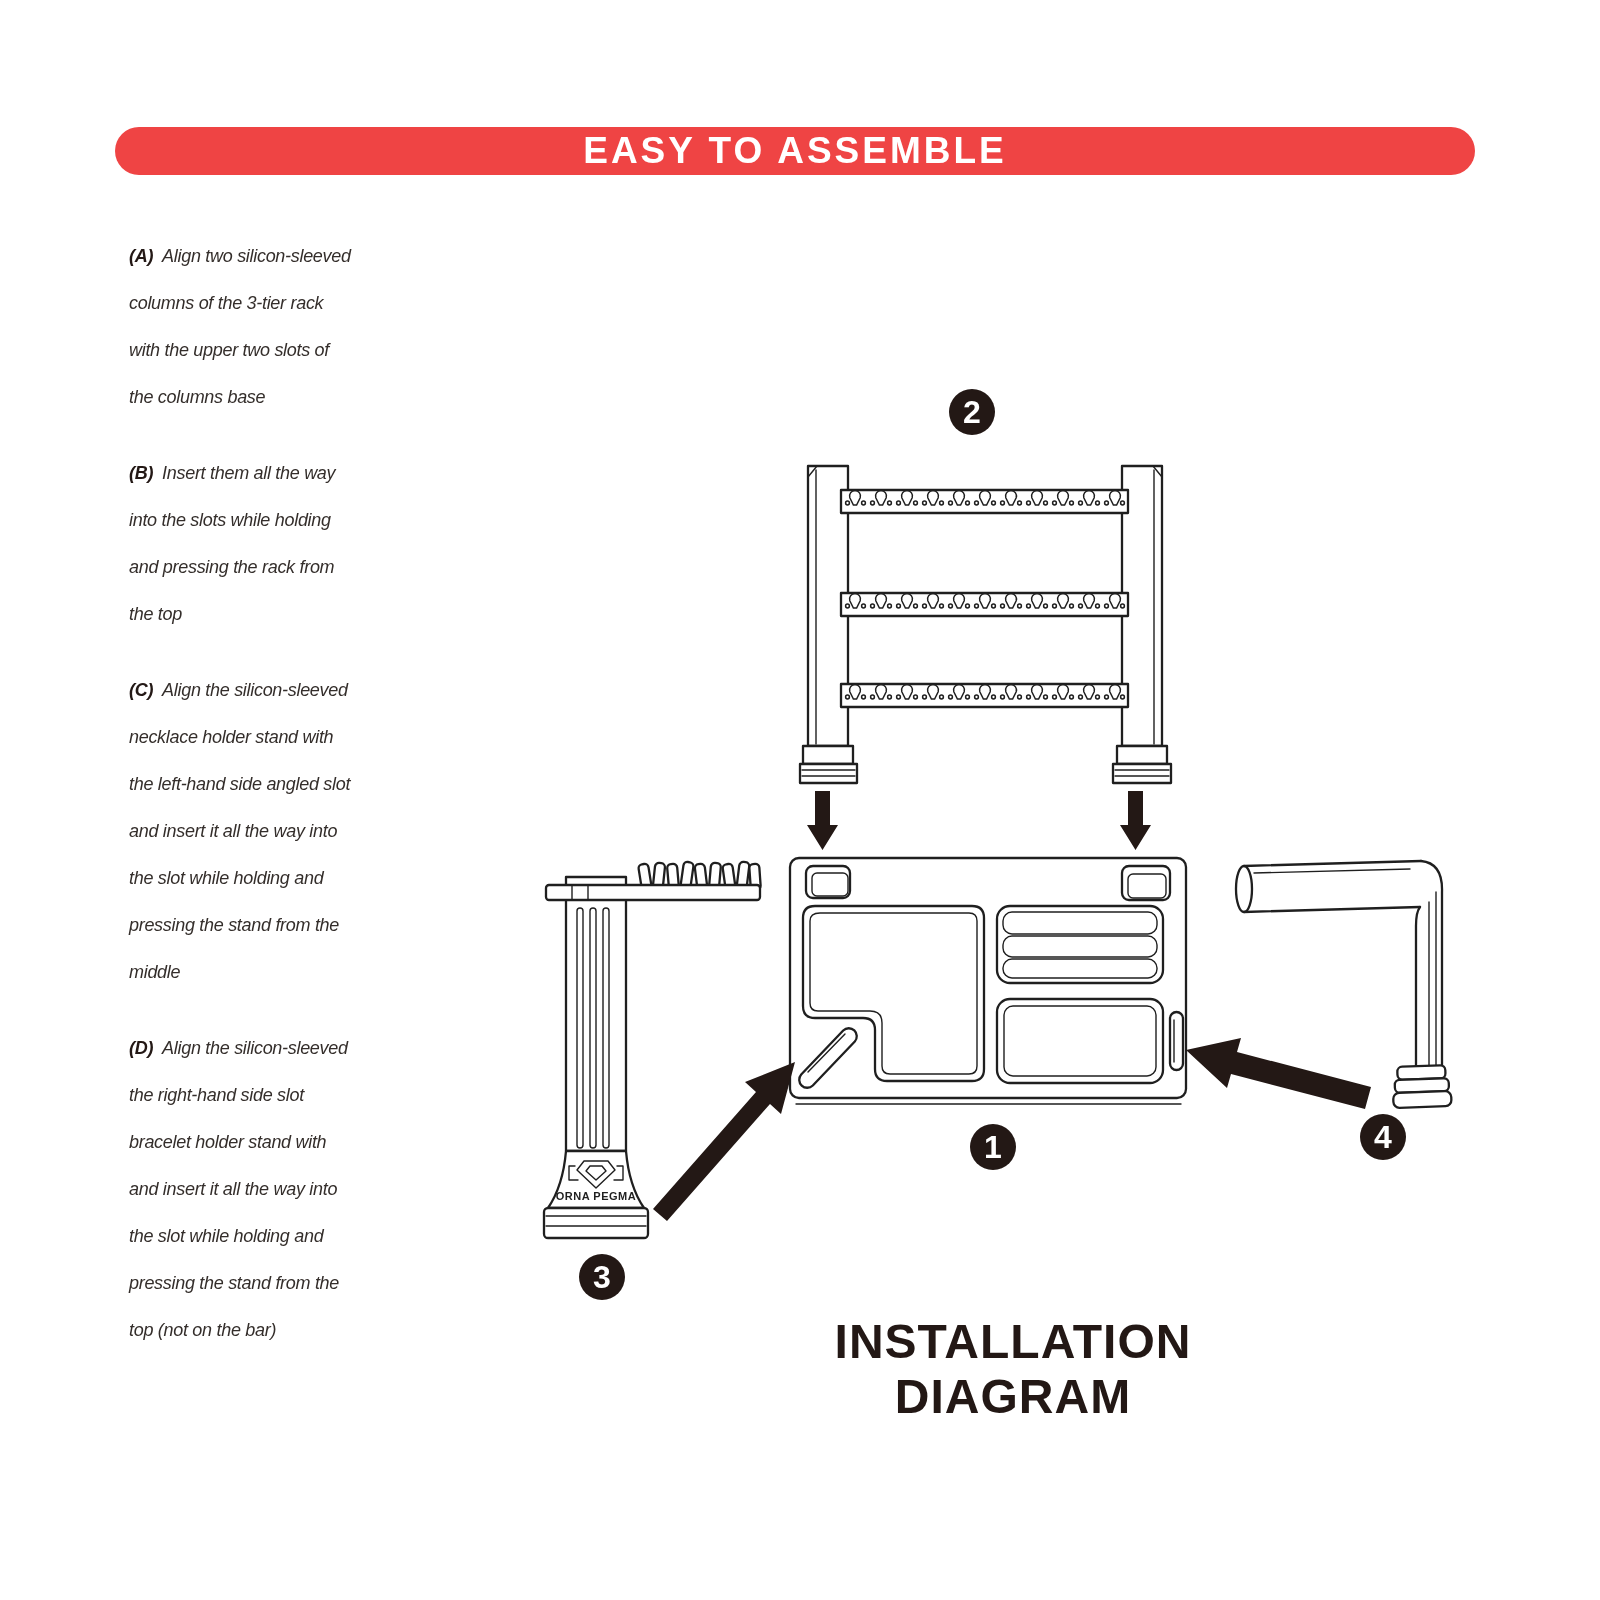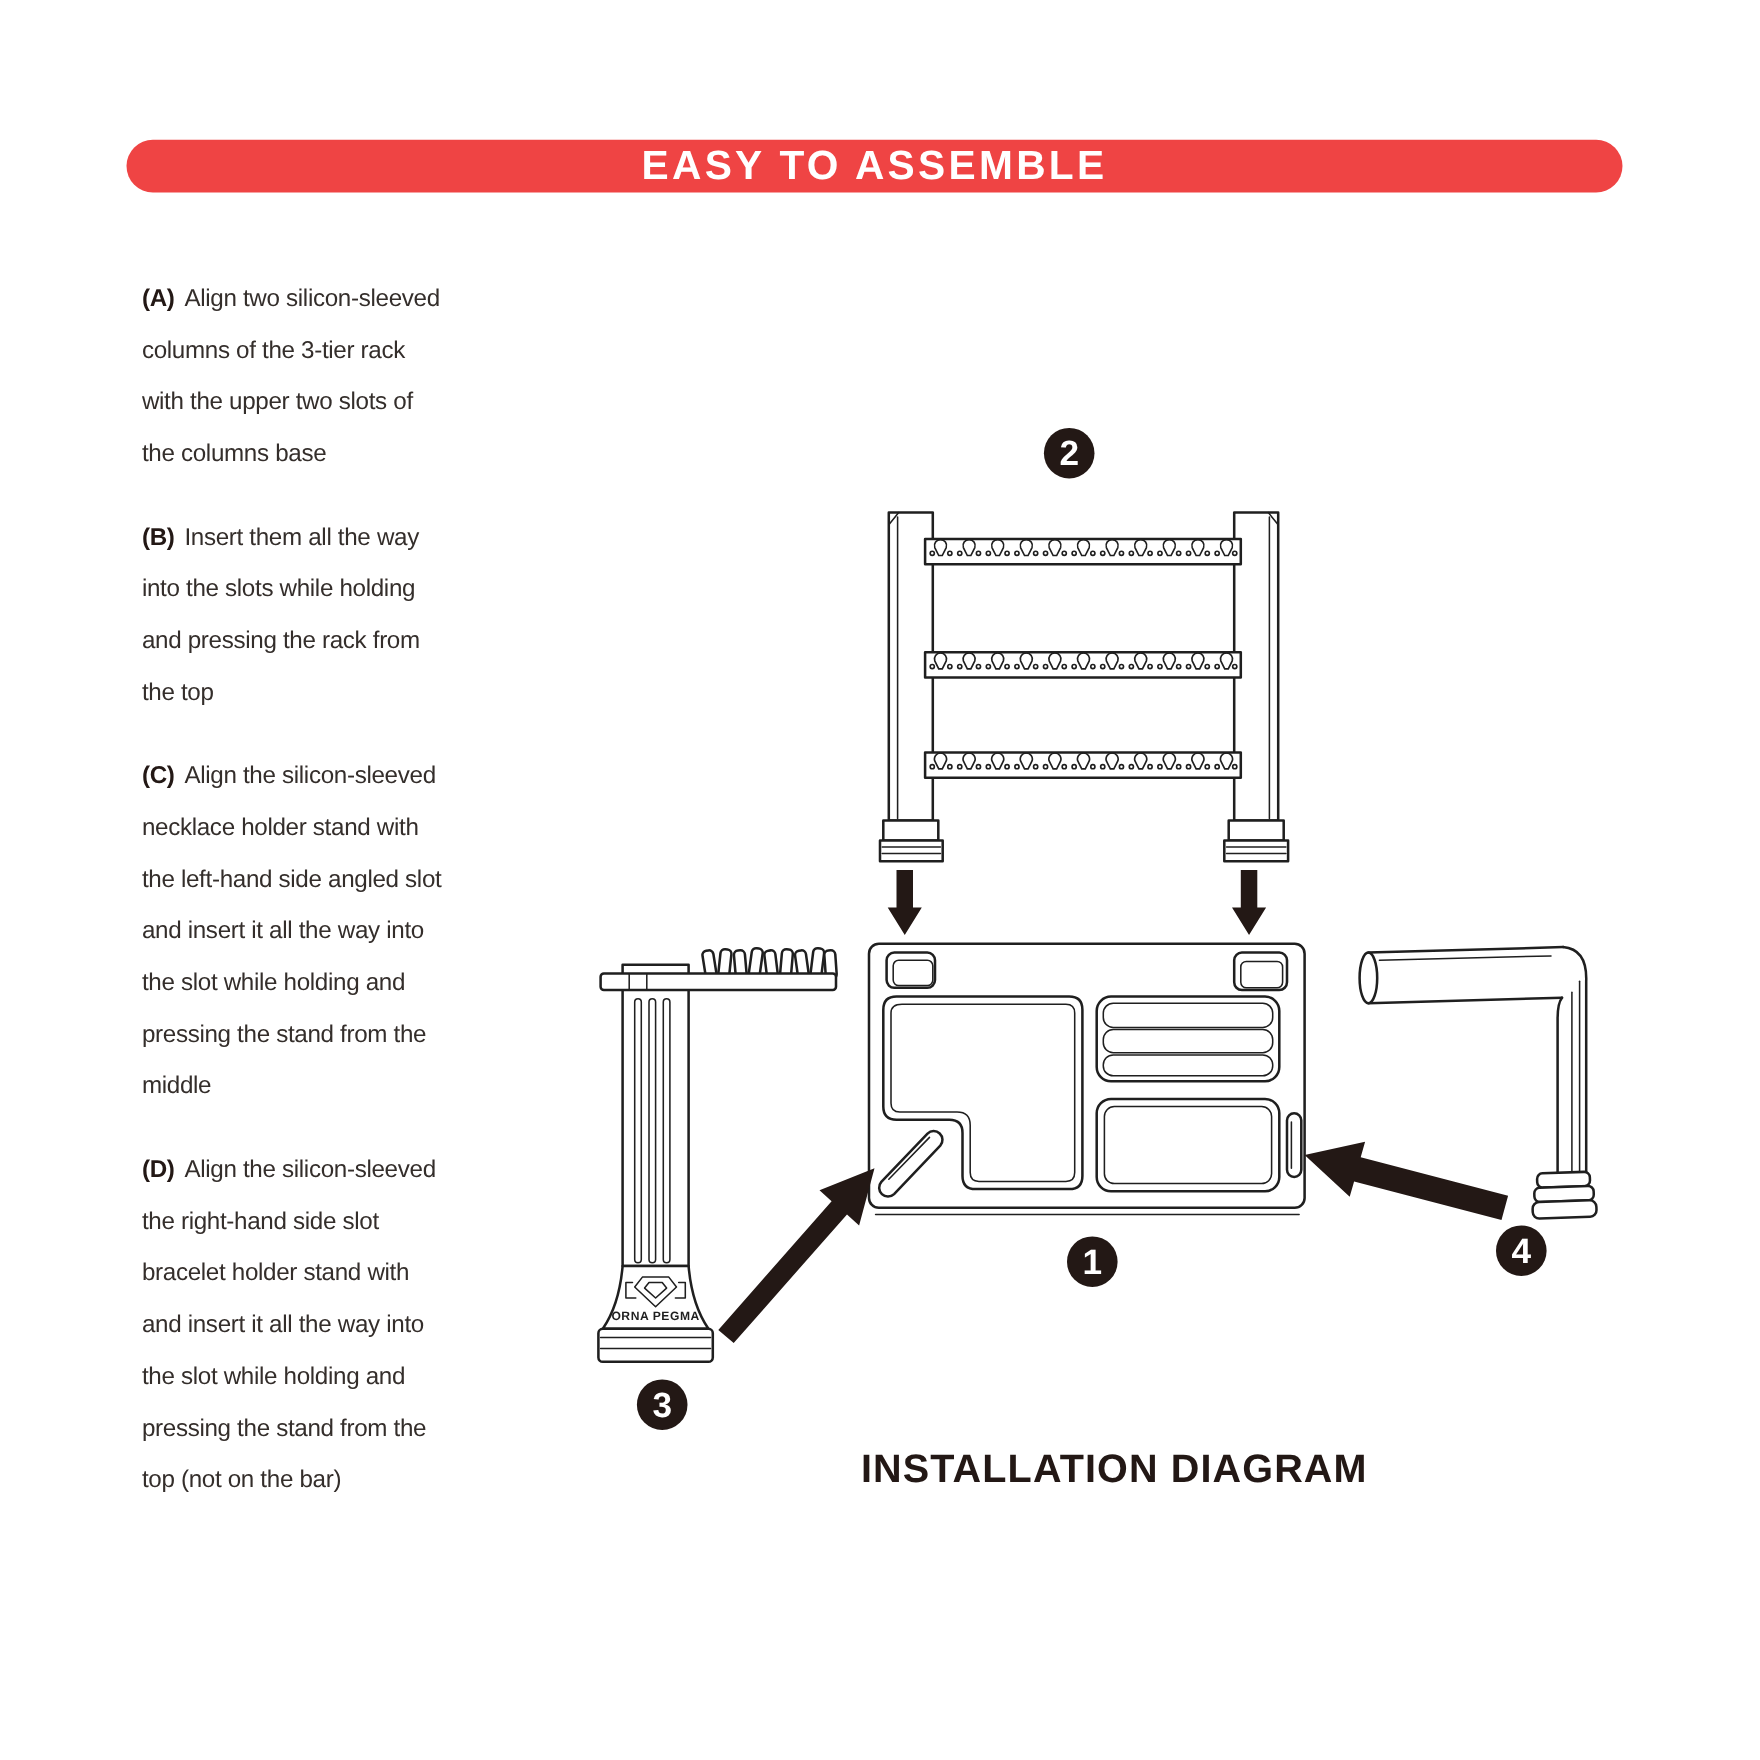--- a/index.html
+++ b/index.html
@@ -1,29 +1,29 @@
 <!DOCTYPE html>
 <html><head>
 <meta charset="utf-8">
 <style>
   html,body{margin:0;padding:0;background:#ffffff;}
   .page{position:relative;width:1600px;height:1600px;background:#ffffff;overflow:hidden;
         font-family:"Liberation Sans", sans-serif;}
   .banner{position:absolute;left:115px;top:127px;width:1360px;height:48px;background:#ef4444;
           border-radius:24px;display:flex;align-items:center;justify-content:center;}
   .banner-text{color:#ffffff;font-weight:bold;font-size:37px;letter-spacing:3px;}
-  .instructions{position:absolute;left:129px;top:247px;width:370px;color:#342e2b;
-                font-size:22px;letter-spacing:-0.3px;}
+  .instructions{position:absolute;left:129px;top:233px;width:370px;color:#342e2b;
+                font-size:18px;letter-spacing:-0.3px;font-style:italic;}
   .step{margin:0 0 29px 0;}
   .step-d{margin-top:18px;}
   .ln{display:block;height:47px;line-height:47px;white-space:nowrap;}
   .step-label{font-weight:700;color:#231815;margin-right:9px;}
   .diagram-svg{position:absolute;left:0;top:0;width:1600px;height:1600px;}
   .caption{position:absolute;left:713px;top:1314px;width:600px;text-align:center;
-           font-size:36px;font-weight:bold;color:#231815;letter-spacing:1px;}
+           font-size:48px;font-weight:bold;color:#231815;letter-spacing:1px;}
   .outline{fill:none;stroke:#1f1f1f;stroke-width:2.3;stroke-linejoin:round;stroke-linecap:round;}
   .outline-f{fill:#ffffff;stroke:#1f1f1f;stroke-width:2.3;stroke-linejoin:round;stroke-linecap:round;}
   .thin{fill:none;stroke:#1f1f1f;stroke-width:1.4;stroke-linejoin:round;stroke-linecap:round;}
   .hole{fill:none;stroke:#1f1f1f;stroke-width:1.5;}
   .ink{fill:#231815;stroke:none;}
   .badge-num{fill:#ffffff;font-family:"Liberation Sans",sans-serif;font-size:32px;font-weight:bold;text-anchor:middle;}
   .brand-text{fill:#1f1f1f;font-family:"Liberation Sans",sans-serif;font-size:11px;font-weight:bold;
               letter-spacing:0.5px;text-anchor:middle;}
 </style>
 </head>

